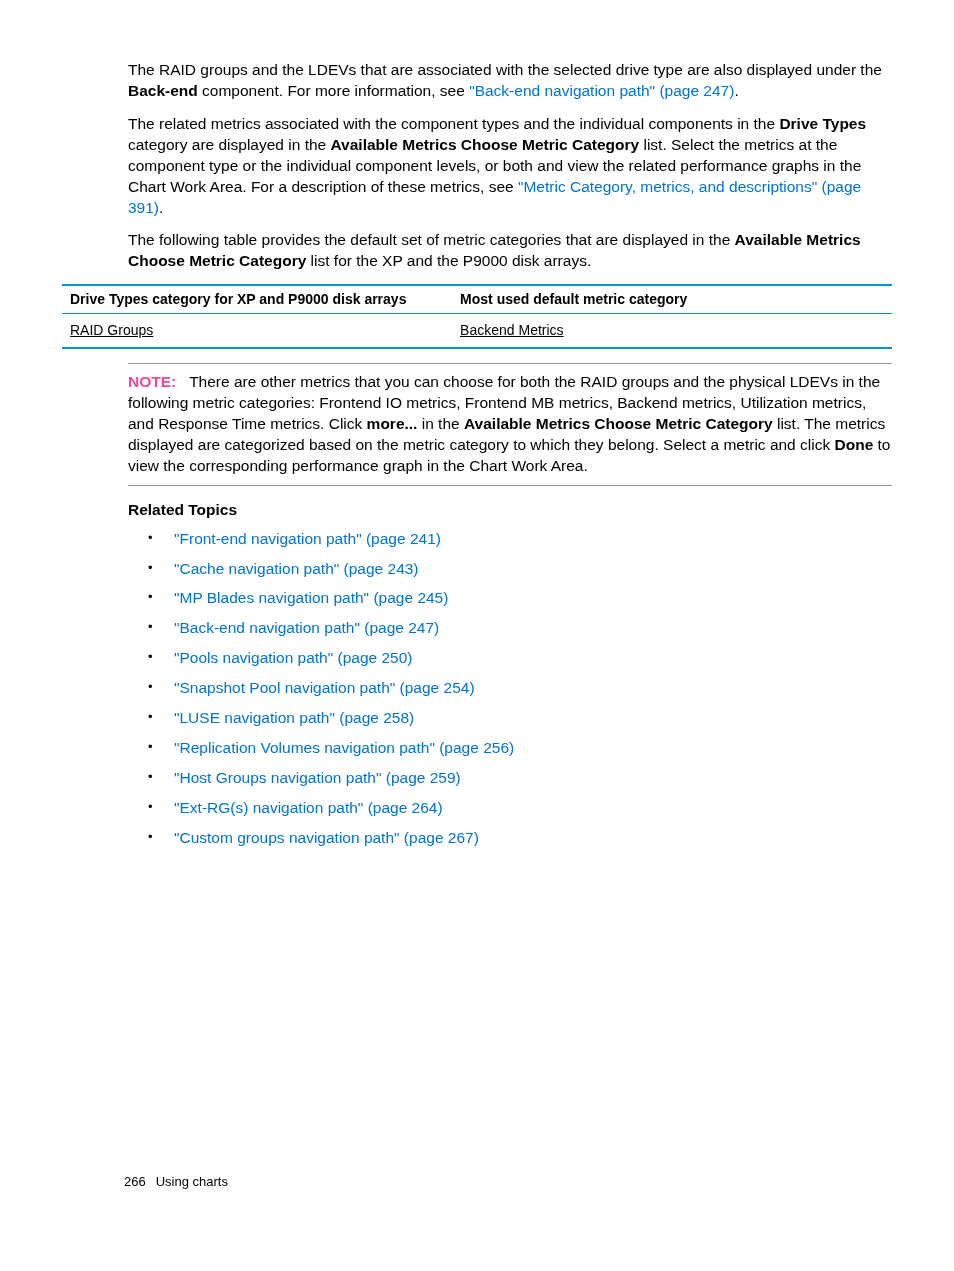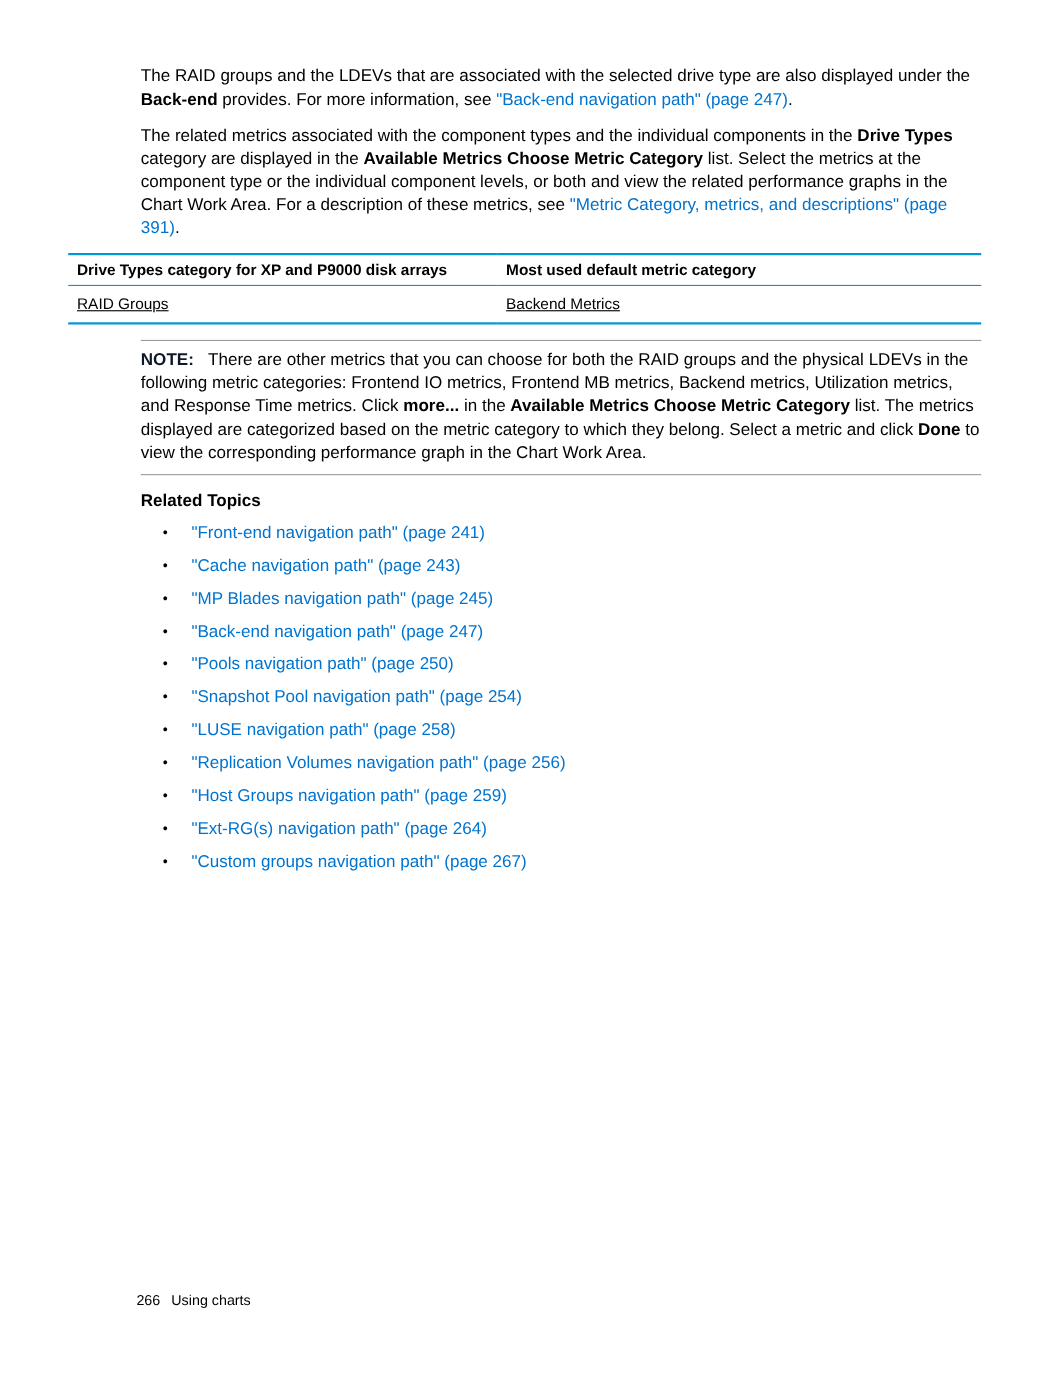--- a/index.html
+++ b/index.html
@@ -50,21 +50,21 @@
   table.metric-table td:first-child {
     width: 47%;
   }
   .note-box {
     border-top: 1px solid #999;
     border-bottom: 1px solid #999;
     padding: 8px 0;
     margin: 10px 0 14px 0;
   }
   .note-label {
-    color: #0f172a;
+    color: #ec4899;
     font-weight: bold;
   }
   .related-heading {
     font-weight: bold;
     margin: 10px 0 8px 0;
   }
   ul.related-list {
     list-style: none;
     padding: 0;
     margin: 0 0 0 20px;
@@ -94,27 +94,30 @@
   }
   .page-num { margin-right: 10px; }
 </style>
 </head>
 <body>
 
 <div class="page-wrap">
 
 <div class="content">
   <p>
-    <span>The RAID groups and the LDEVs that are associated with the selected drive type are also displayed under the </span><span class="bold">Back-end</span><span> provides. For more information, see </span><a href="#" class="link">"Back-end navigation path" (page 247)</a><span>.</span>
+    <span>The RAID groups and the LDEVs that are associated with the selected drive type are also displayed under the </span><span class="bold">Back-end</span><span> component. For more information, see </span><a href="#" class="link">"Back-end navigation path" (page 247)</a><span>.</span>
   </p>
 
   <p>
     <span>The related metrics associated with the component types and the individual components in the </span><span class="bold">Drive Types</span><span> category are displayed in the </span><span class="bold">Available Metrics Choose Metric Category</span><span> list. Select the metrics at the component type or the individual component levels, or both and view the related performance graphs in the Chart Work Area. For a description of these metrics, see </span><a href="#" class="link">"Metric Category, metrics, and descriptions" (page 391)</a><span>.</span>
   </p>
 
+  <p>
+    <span>The following table provides the default set of metric categories that are displayed in the </span><span class="bold">Available Metrics Choose Metric Category</span><span> list for the XP and the P9000 disk arrays.</span>
+  </p>
 </div>
 
 <table class="metric-table">
   <thead>
     <tr>
       <th>Drive Types category for XP and P9000 disk arrays</th>
       <th>Most used default metric category</th>
     </tr>
   </thead>
   <tbody>

